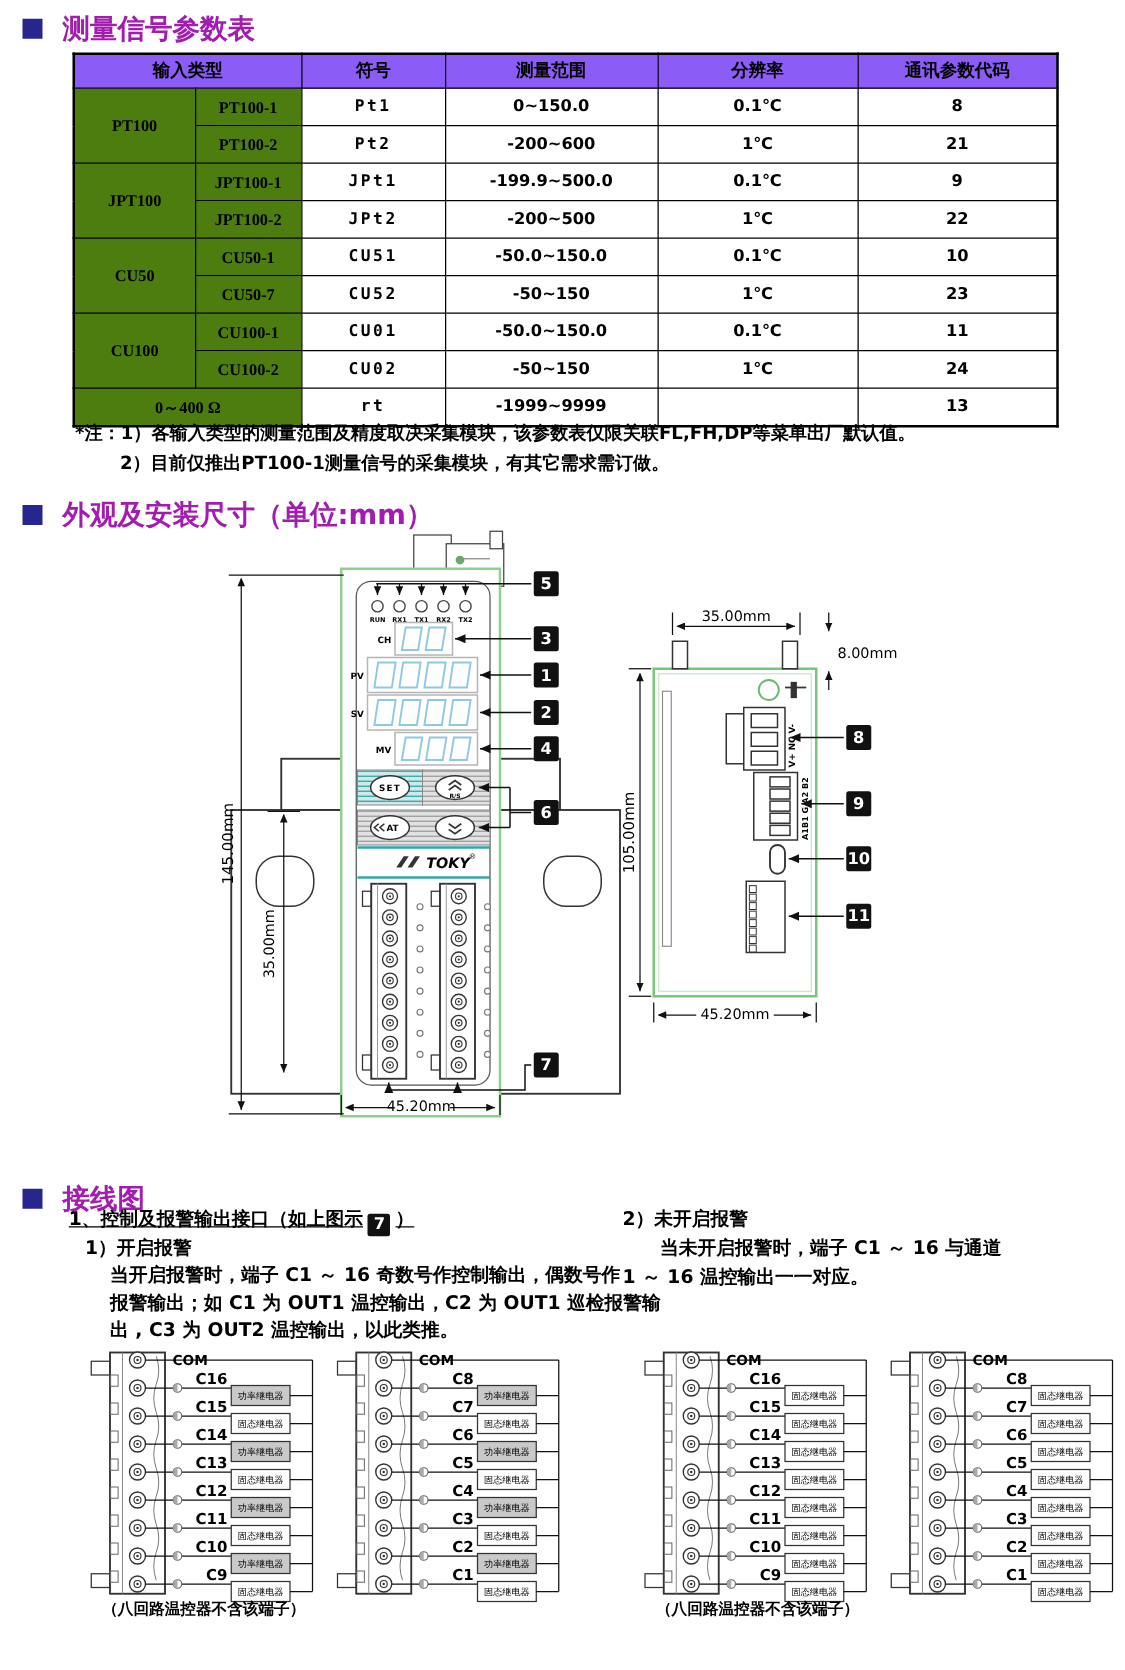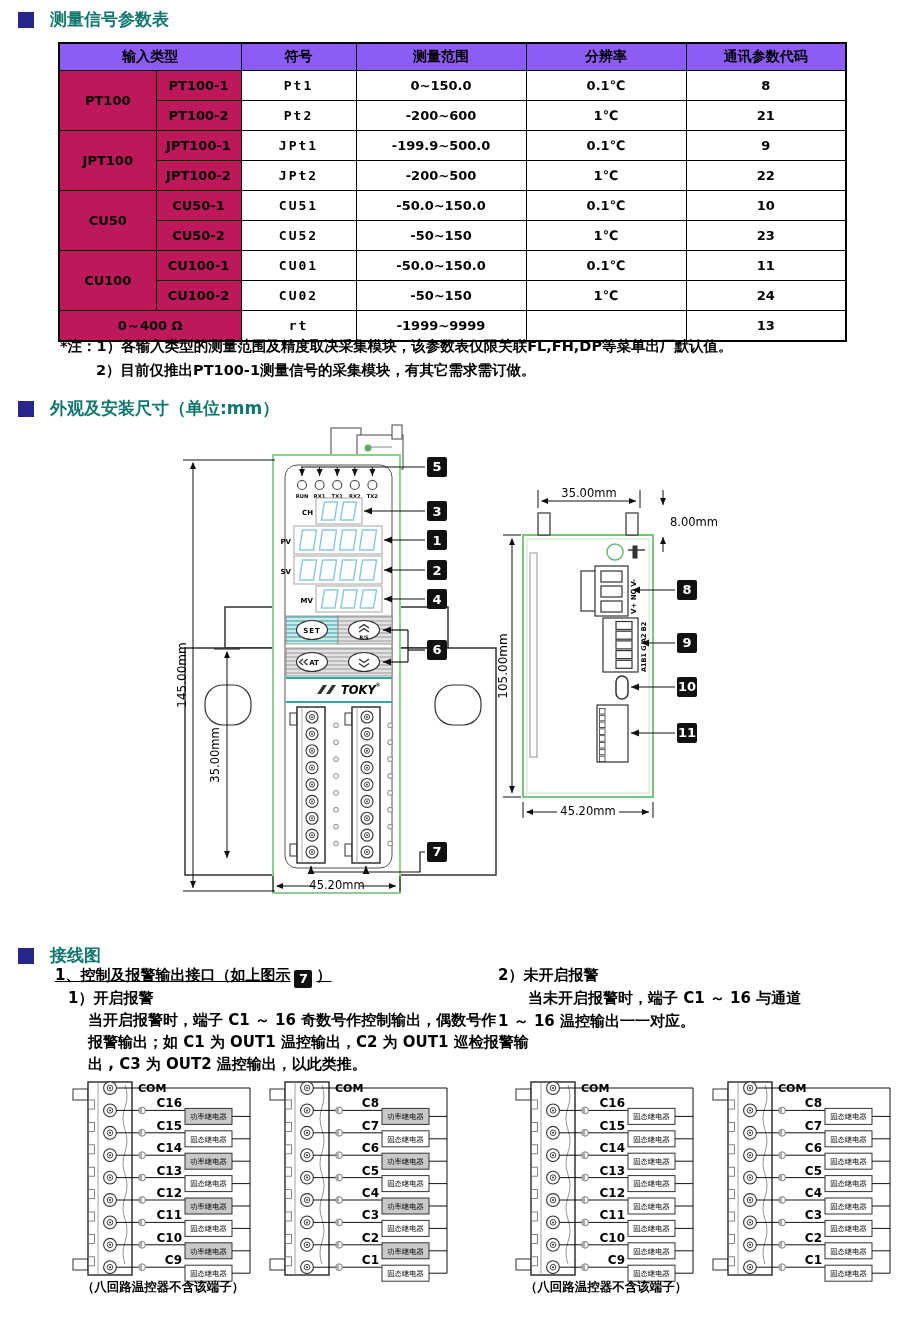--- a/index.html
+++ b/index.html
@@ -1,26 +1,26 @@
 <!DOCTYPE html>
 <html><head>
 <meta charset="utf-8">
 <style>
   html,body{margin:0;padding:0;}
   body{width:900px;height:1336px;position:relative;background:#fff;color:#000;
        font-family:"DejaVu Sans",sans-serif;overflow:hidden;}
   .sec-title{position:absolute;display:flex;align-items:center;gap:16px;
-             font-weight:bold;font-size:17px;color:#0f766e;}
+             font-weight:bold;font-size:22px;color:#a21caf;}
   .sec-title .sq{width:16px;height:16px;background:#26268e;flex:0 0 auto;}
   table.params{position:absolute;left:58px;top:42px;border-collapse:collapse;
                table-layout:fixed;border:2px solid #000;}
   table.params th,table.params td{border:1px solid #000;text-align:center;padding:0;}
   table.params th{background:#8b5cf6;font-size:14px;font-weight:bold;height:26px;}
   table.params td{font-size:13px;font-weight:bold;height:29px;}
-  td.blue{background:#be185d;}
+  td.blue{background:#4d7c0f;font-family:Liberation Serif, serif;}
   td.seg{font-family:"DejaVu Sans Mono",monospace;font-weight:bold;font-size:19px;letter-spacing:2px;margin-left:40px;}
   .note{position:absolute;font-size:14.5px;font-weight:bold;white-space:nowrap;}
   .wtext{position:absolute;font-size:15px;font-weight:bold;white-space:nowrap;}
   .tagchip{display:inline-flex;width:18px;height:18px;background:#111;color:#fff;
            border-radius:2px;align-items:center;justify-content:center;
            font-size:13px;font-weight:bold;vertical-align:-3px;margin:0 4px;}
   svg{position:absolute;left:0;}
   svg text{font-family:"DejaVu Sans",sans-serif;}
 </style>
 </head>
@@ -82,21 +82,21 @@
       </tr>
       <tr>
         <td class="blue" rowspan="2">CU50</td>
         <td class="blue">CU50-1</td>
         <td class="seg">CU51</td>
         <td>-50.0~150.0</td>
         <td>0.1℃</td>
         <td>10</td>
       </tr>
       <tr>
-        <td class="blue">CU50-2</td>
+        <td class="blue">CU50-7</td>
         <td class="seg">CU52</td>
         <td>-50~150</td>
         <td>1℃</td>
         <td>23</td>
       </tr>
       <tr>
         <td class="blue" rowspan="2">CU100</td>
         <td class="blue">CU100-1</td>
         <td class="seg">CU01</td>
         <td>-50.0~150.0</td>

